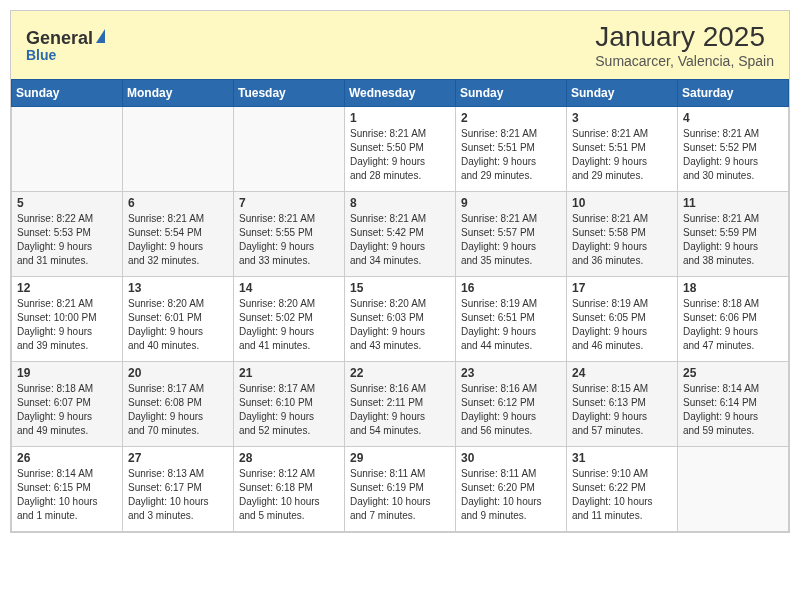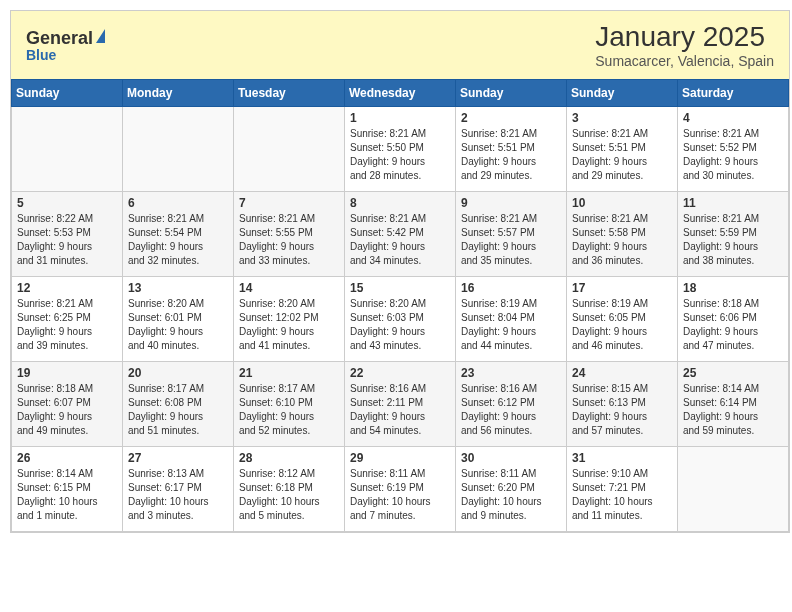--- a/index.html
+++ b/index.html
@@ -166,55 +166,55 @@
             <div class="cell-content"><span>Sunrise: 8:21 AM</span><br><span>Sunset: 5:58 PM</span><br><span>Daylight: 9 hours</span><br><span>and 36 minutes.</span></div>
           </td>
           <td>
             <span class="day-num">11</span>
             <div class="cell-content"><span>Sunrise: 8:21 AM</span><br><span>Sunset: 5:59 PM</span><br><span>Daylight: 9 hours</span><br><span>and 38 minutes.</span></div>
           </td>
         </tr>
         <tr>
           <td>
             <span class="day-num">12</span>
-            <div class="cell-content"><span>Sunrise: 8:21 AM</span><br><span>Sunset: 6:25 PM</span><br><span>Daylight: 9 hours</span><br><span>and 39 minutes.</span></div>
+            <div class="cell-content"><span>Sunrise: 8:21 AM</span><br><span>Sunset: 10:00 PM</span><br><span>Daylight: 9 hours</span><br><span>and 39 minutes.</span></div>
           </td>
           <td>
             <span class="day-num">13</span>
             <div class="cell-content"><span>Sunrise: 8:20 AM</span><br><span>Sunset: 6:01 PM</span><br><span>Daylight: 9 hours</span><br><span>and 40 minutes.</span></div>
           </td>
           <td>
             <span class="day-num">14</span>
-            <div class="cell-content"><span>Sunrise: 8:20 AM</span><br><span>Sunset: 12:02 PM</span><br><span>Daylight: 9 hours</span><br><span>and 41 minutes.</span></div>
+            <div class="cell-content"><span>Sunrise: 8:20 AM</span><br><span>Sunset: 5:02 PM</span><br><span>Daylight: 9 hours</span><br><span>and 41 minutes.</span></div>
           </td>
           <td>
             <span class="day-num">15</span>
             <div class="cell-content"><span>Sunrise: 8:20 AM</span><br><span>Sunset: 6:03 PM</span><br><span>Daylight: 9 hours</span><br><span>and 43 minutes.</span></div>
           </td>
           <td>
             <span class="day-num">16</span>
-            <div class="cell-content"><span>Sunrise: 8:19 AM</span><br><span>Sunset: 8:04 PM</span><br><span>Daylight: 9 hours</span><br><span>and 44 minutes.</span></div>
+            <div class="cell-content"><span>Sunrise: 8:19 AM</span><br><span>Sunset: 6:51 PM</span><br><span>Daylight: 9 hours</span><br><span>and 44 minutes.</span></div>
           </td>
           <td>
             <span class="day-num">17</span>
             <div class="cell-content"><span>Sunrise: 8:19 AM</span><br><span>Sunset: 6:05 PM</span><br><span>Daylight: 9 hours</span><br><span>and 46 minutes.</span></div>
           </td>
           <td>
             <span class="day-num">18</span>
             <div class="cell-content"><span>Sunrise: 8:18 AM</span><br><span>Sunset: 6:06 PM</span><br><span>Daylight: 9 hours</span><br><span>and 47 minutes.</span></div>
           </td>
         </tr>
         <tr>
           <td>
             <span class="day-num">19</span>
             <div class="cell-content"><span>Sunrise: 8:18 AM</span><br><span>Sunset: 6:07 PM</span><br><span>Daylight: 9 hours</span><br><span>and 49 minutes.</span></div>
           </td>
           <td>
             <span class="day-num">20</span>
-            <div class="cell-content"><span>Sunrise: 8:17 AM</span><br><span>Sunset: 6:08 PM</span><br><span>Daylight: 9 hours</span><br><span>and 51 minutes.</span></div>
+            <div class="cell-content"><span>Sunrise: 8:17 AM</span><br><span>Sunset: 6:08 PM</span><br><span>Daylight: 9 hours</span><br><span>and 70 minutes.</span></div>
           </td>
           <td>
             <span class="day-num">21</span>
             <div class="cell-content"><span>Sunrise: 8:17 AM</span><br><span>Sunset: 6:10 PM</span><br><span>Daylight: 9 hours</span><br><span>and 52 minutes.</span></div>
           </td>
           <td>
             <span class="day-num">22</span>
             <div class="cell-content"><span>Sunrise: 8:16 AM</span><br><span>Sunset: 2:11 PM</span><br><span>Daylight: 9 hours</span><br><span>and 54 minutes.</span></div>
           </td>
           <td>
@@ -246,19 +246,19 @@
           <td>
             <span class="day-num">29</span>
             <div class="cell-content"><span>Sunrise: 8:11 AM</span><br><span>Sunset: 6:19 PM</span><br><span>Daylight: 10 hours</span><br><span>and 7 minutes.</span></div>
           </td>
           <td>
             <span class="day-num">30</span>
             <div class="cell-content"><span>Sunrise: 8:11 AM</span><br><span>Sunset: 6:20 PM</span><br><span>Daylight: 10 hours</span><br><span>and 9 minutes.</span></div>
           </td>
           <td>
             <span class="day-num">31</span>
-            <div class="cell-content"><span>Sunrise: 9:10 AM</span><br><span>Sunset: 7:21 PM</span><br><span>Daylight: 10 hours</span><br><span>and 11 minutes.</span></div>
+            <div class="cell-content"><span>Sunrise: 9:10 AM</span><br><span>Sunset: 6:22 PM</span><br><span>Daylight: 10 hours</span><br><span>and 11 minutes.</span></div>
           </td>
           <td class="empty-cell"></td>
         </tr>
       </tbody>
   </table>
 </div>
 
 </body></html>

